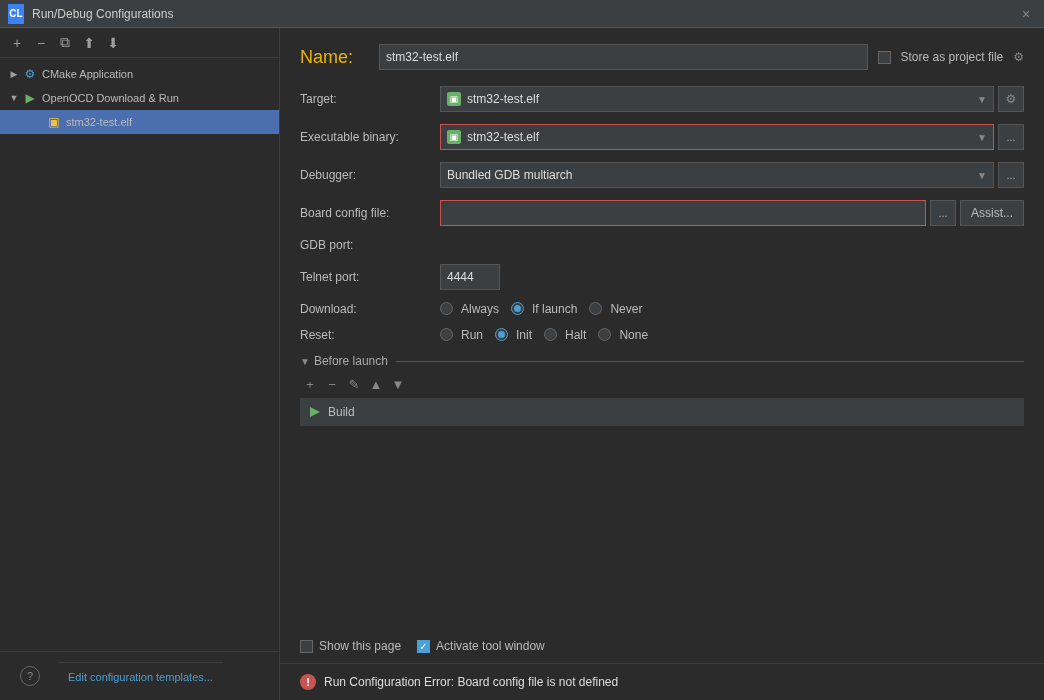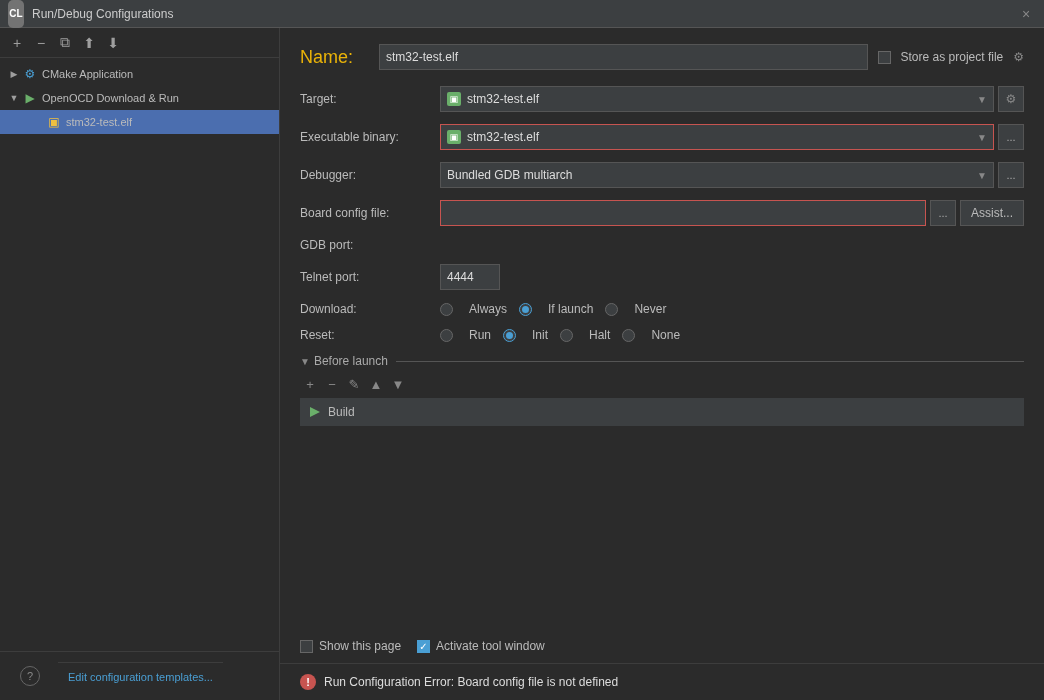--- a/index.html
+++ b/index.html
@@ -17,23 +17,23 @@
     .title-bar {
       background: #3c3f41;
       height: 28px;
       display: flex;
       align-items: center;
       padding: 0 8px;
       border-bottom: 1px solid #555;
       user-select: none;
     }
     .title-bar-icon {
-      width: 16px; height: 28px;
-      background: #737373;
-      border-radius: 5px;
+      width: 16px; height: 20px;
+      background: #3b82f6;
+      border-radius: 0;
       margin-right: 8px;
       font-size: 10px;
       display: flex; align-items: center; justify-content: center;
       color: white; font-weight: bold;
     }
     .title-bar-text {
       flex: 1;
       font-size: 12px;
       color: #ccc;
     }
@@ -286,22 +286,22 @@
 
     
     .radio-group {
       display: flex;
       align-items: center;
       gap: 12px;
     }
 
     .radio-item {
       display: flex;
-      align-items: center;
-      gap: 16px;
+      align-items: flex-start;
+      gap: 8px;
       cursor: pointer;
     }
 
     .radio-outer {
       width: 13px; height: 13px;
       border-radius: 50%;
       border: 1px solid #666;
       display: flex; align-items: center; justify-content: center;
       background: #3c3f41;
     }

